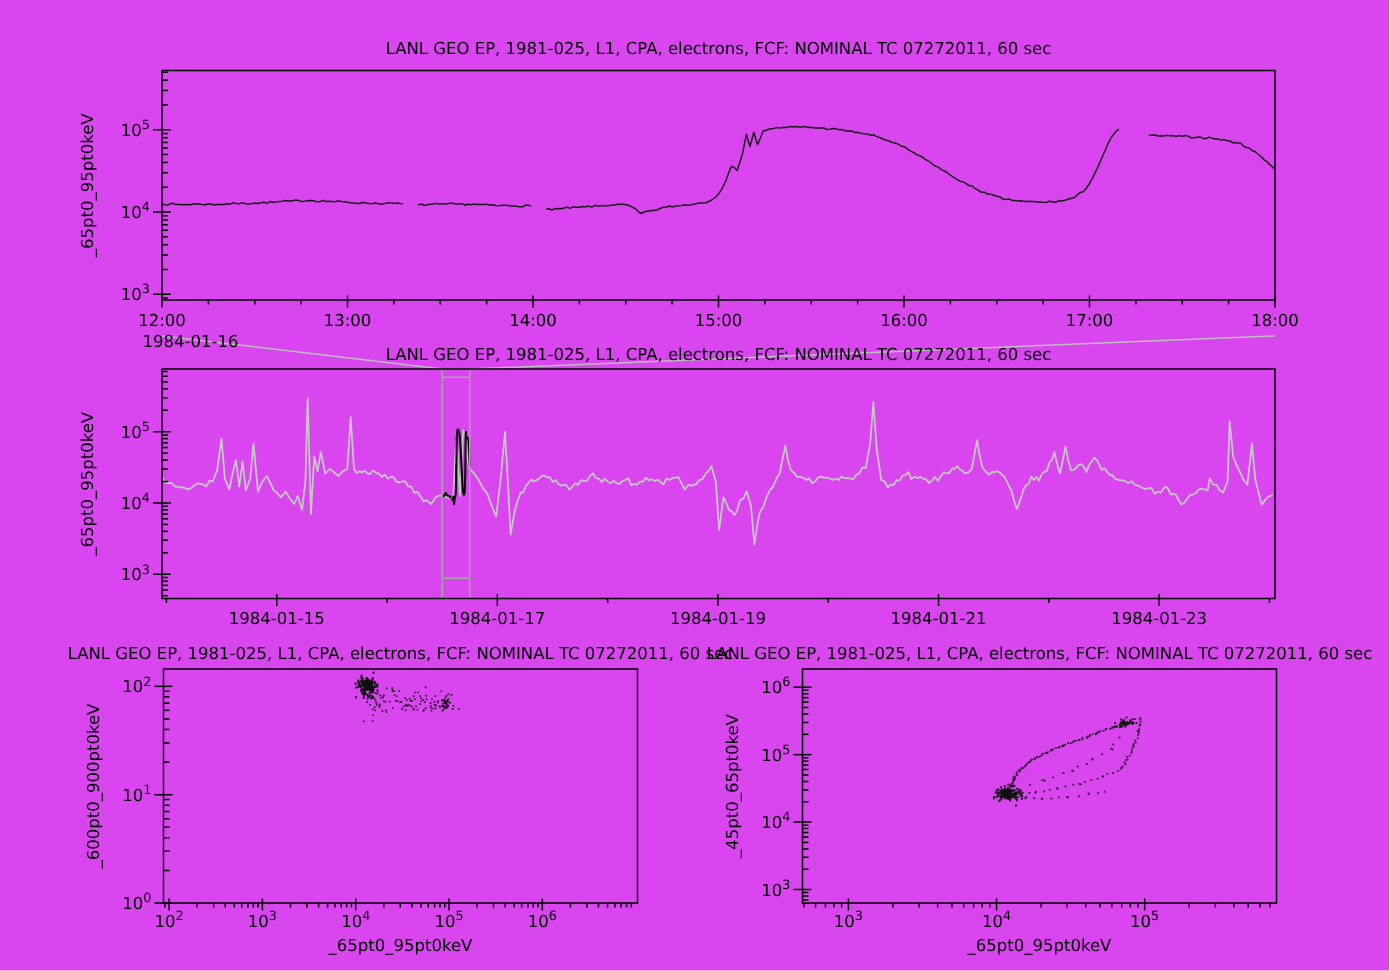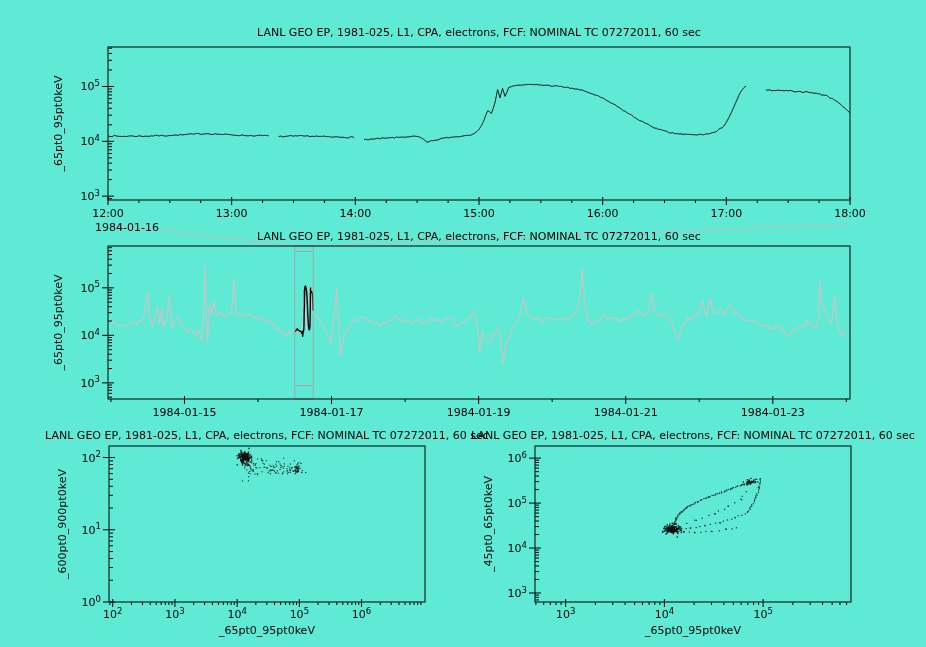--- a/index.html
+++ b/index.html
@@ -1,16 +1,16 @@
 <!DOCTYPE html>
 <html><head>
 <meta charset="utf-8">
 <style>
   html,body{margin:0;padding:0;background:#ffffff;}
-  .figure{position:relative;width:926px;height:647px;background:#5eead4;overflow:hidden;}
+  .figure{position:relative;width:926px;height:647px;background:#d946ef;overflow:hidden;}
   svg{display:block;}
   svg text{font-family:"DejaVu Sans","Liberation Sans",sans-serif;fill:#000;}
 </style>
 </head>
 <body>
 
 <div class="figure">
   <svg id="plot-svg" xmlns="http://www.w3.org/2000/svg" width="926" height="647" viewBox="0 0 926 647">
       <g>
         <line x1="108" y1="224" x2="294.7869177403369" y2="246" stroke="#bdbdbd" stroke-width="1"></line>

